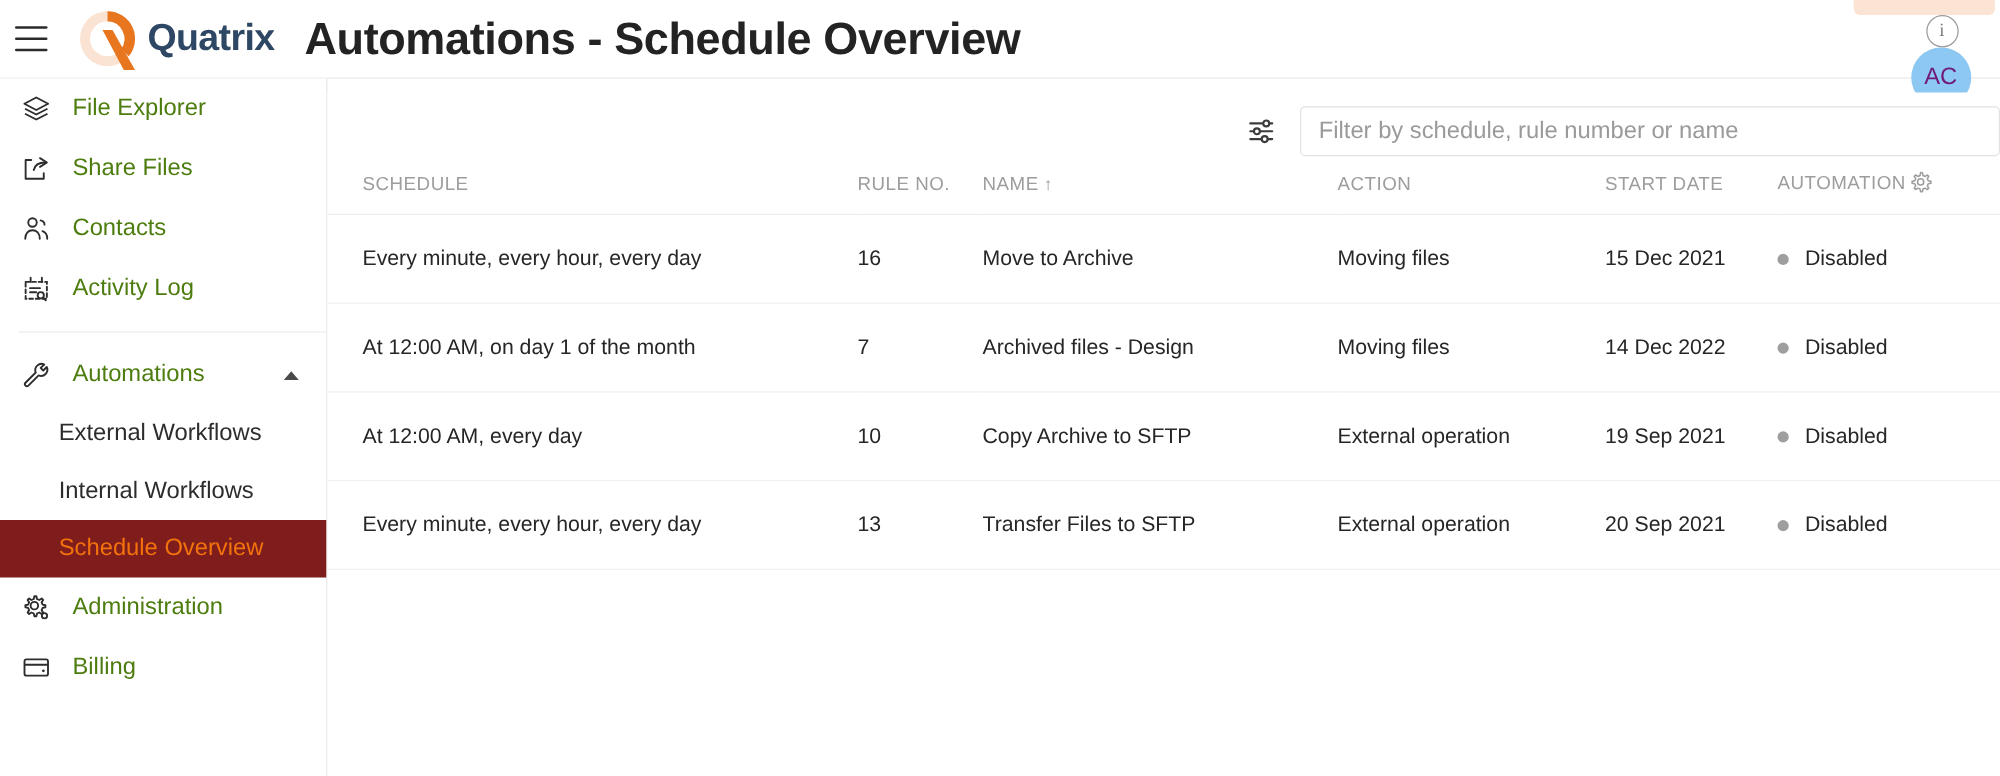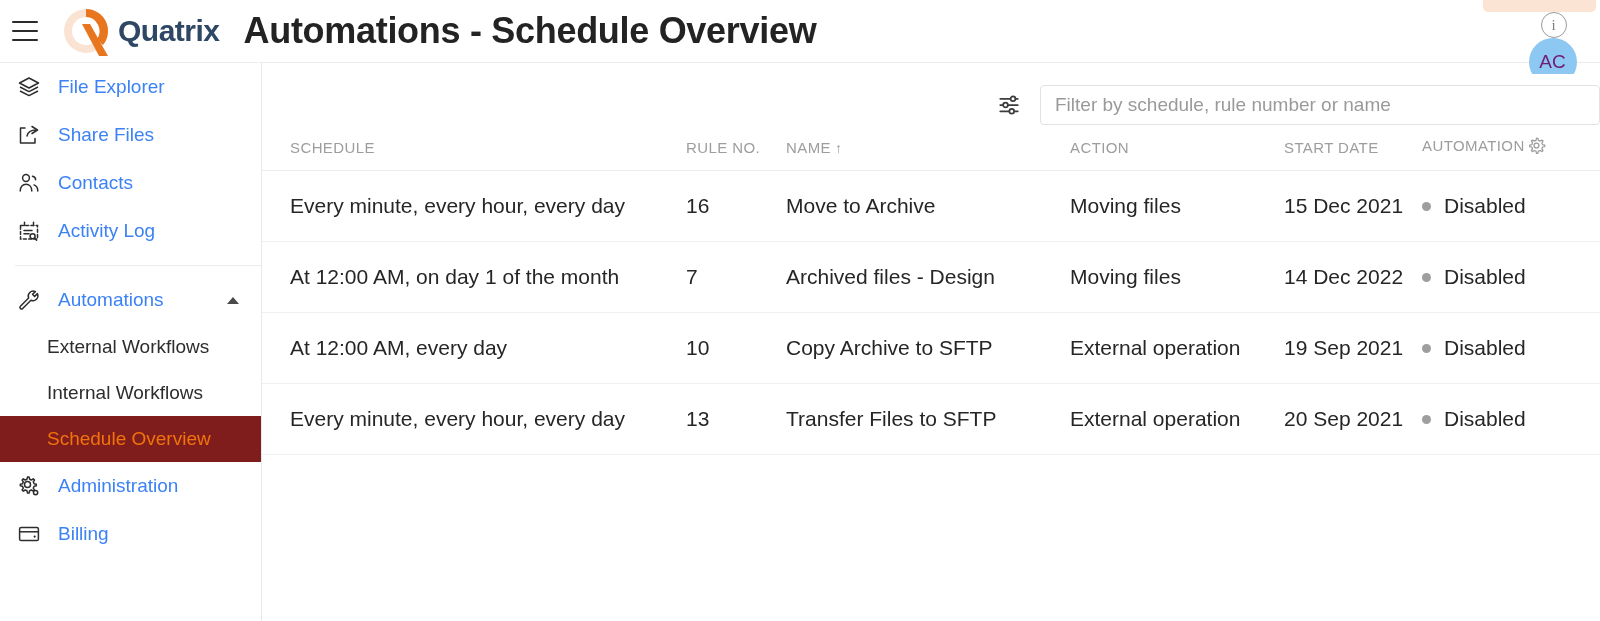--- a/index.html
+++ b/index.html
@@ -73,21 +73,21 @@
   
   .sidebar {
     position: absolute; left: 0; top: 63px;
     width: 262px; height: 558px;
     background: #ffffff;
     border-right: 1px solid #e8e8e8;
   }
   .nav-item {
     display: flex; align-items: center;
     height: 48px; padding-left: 14px;
-    cursor: pointer; color: #3b82f6; font-size: 19px;
+    cursor: pointer; color: #4d7c0f; font-size: 19px;
   }
   .nav-item .nav-ico {
     width: 30px; height: 26px; margin-right: 14px;
     display: flex; align-items: center; justify-content: center;
     flex: 0 0 auto;
   }
   .nav-item .nav-label { white-space: nowrap; }
   .nav-divider { height: 1px; background: #ededed; margin: 10px 0 10px 15px; }
   .nav-chevron {
     margin-left: auto; margin-right: 22px;
@@ -125,21 +125,21 @@
   .filter-input::placeholder { color: #9a9a9a; }
 
   table.grid { width: 1370px; border-collapse: collapse; table-layout: fixed; }
   table.grid th {
     text-align: left; font-weight: normal;
     font-size: 15px; color: #9d9d9d; letter-spacing: 0.4px;
     padding: 0 0 12px 0; border-bottom: 1px solid #ededed;
     white-space: nowrap;
   }
   table.grid td {
-    font-size: 21px; color: #262626;
+    font-size: 17px; color: #262626;
     height: 70px; border-bottom: 1px solid #f0f0f0;
     white-space: nowrap; vertical-align: middle;
   }
   .c-schedule { width: 424px; padding-left: 28px !important; }
   .c-rule     { width: 100px; }
   .c-name     { width: 284px; }
   .c-action   { width: 214px; }
   .c-date     { width: 138px; }
   .c-auto     { width: 210px; }
 

